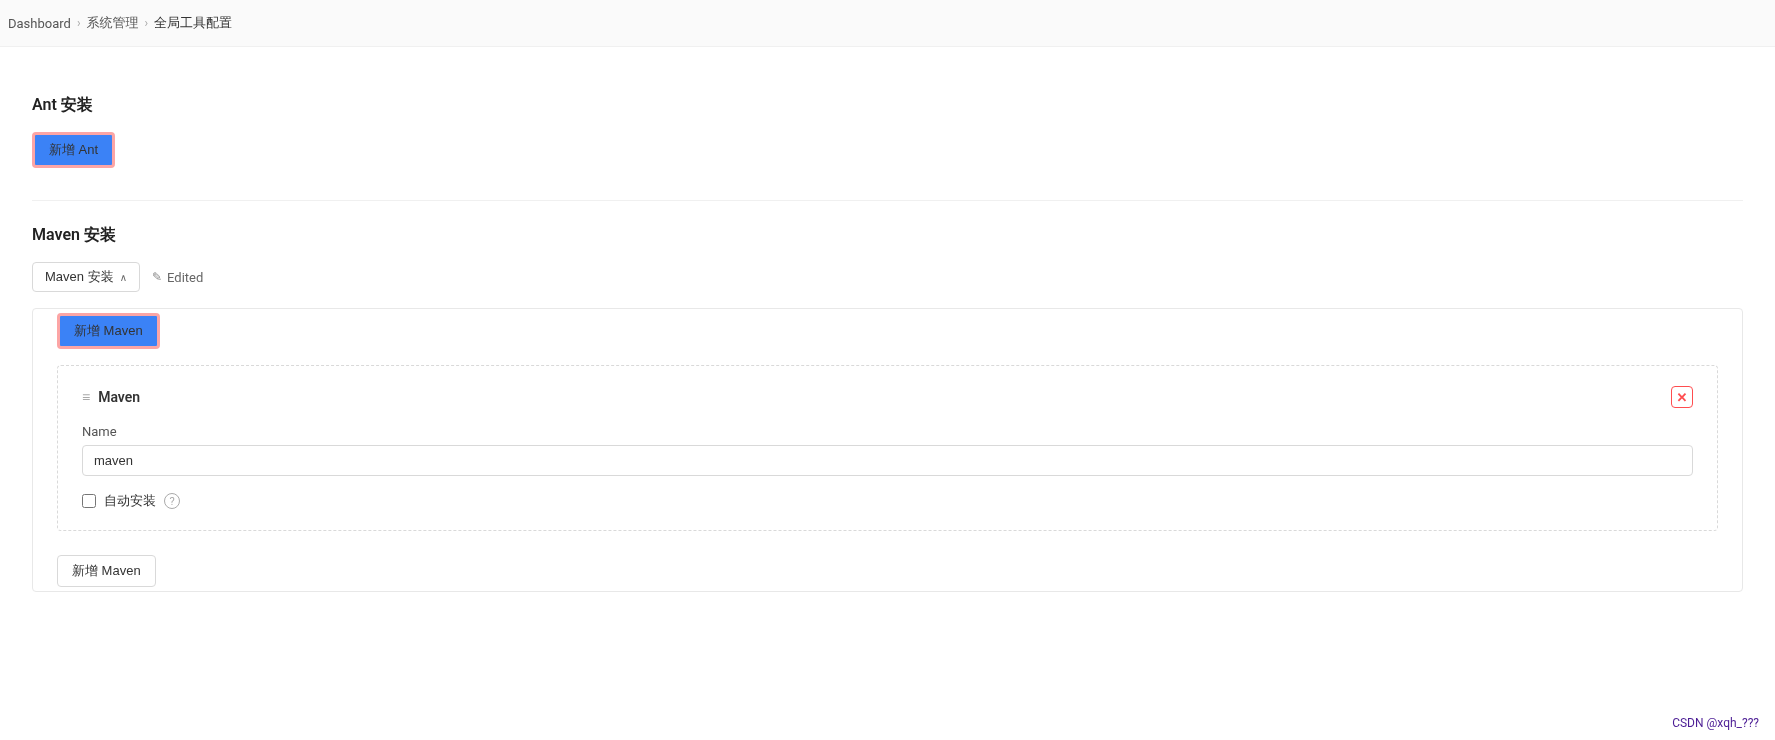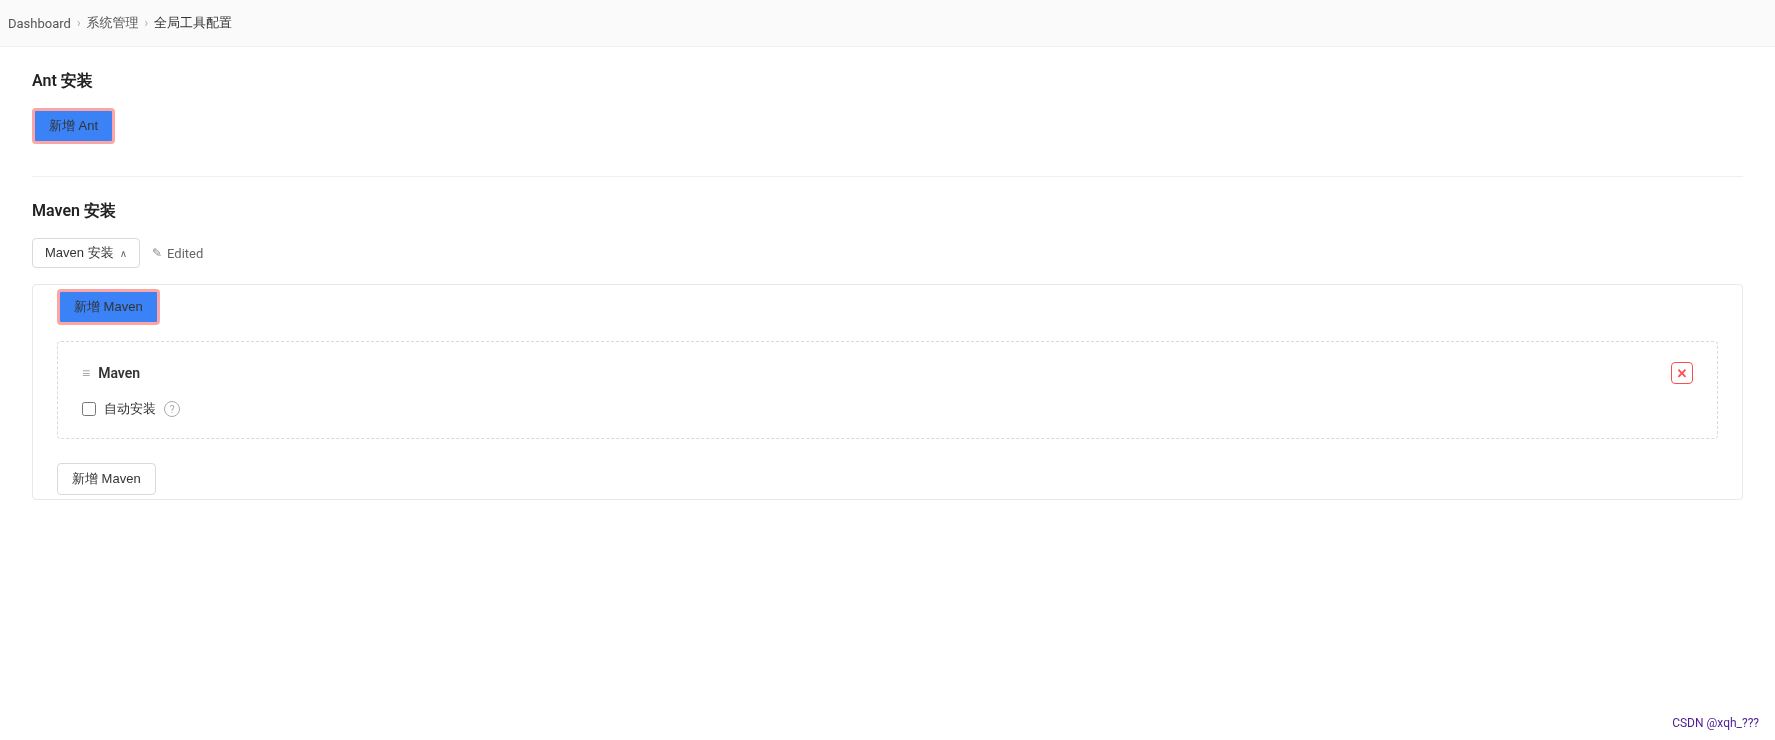--- a/index.html
+++ b/index.html
@@ -48,20 +48,21 @@
       font-weight: 500;
     }
 
     .main-content {
       padding: 24px 32px;
     }
 
     
     .section {
       margin-bottom: 32px;
+      margin-top: 24px;
     }
 
     .section-title {
       font-size: 16px;
       font-weight: 600;
       color: #222;
       margin-bottom: 16px;
     }
 
     .btn-add {
@@ -309,20 +310,24 @@
         <div class="maven-item-card">
 
           <div class="maven-item-header">
             <div class="maven-item-title">
               <span class="drag-handle">≡</span>
               <span>Maven</span>
             </div>
             <button class="close-btn">✕</button>
           </div>
 
+          <div class="form-field">
+            <label class="form-label">Name</label>
+            <input class="form-input" type="text" value="maven" style="">
+          </div>
 
 
           <div class="checkbox-row">
             <input type="checkbox" class="checkbox-input" style="">
             <span class="checkbox-label">自动安装</span>
             <span class="help-icon">?</span>
           </div>
 
         </div>
         

